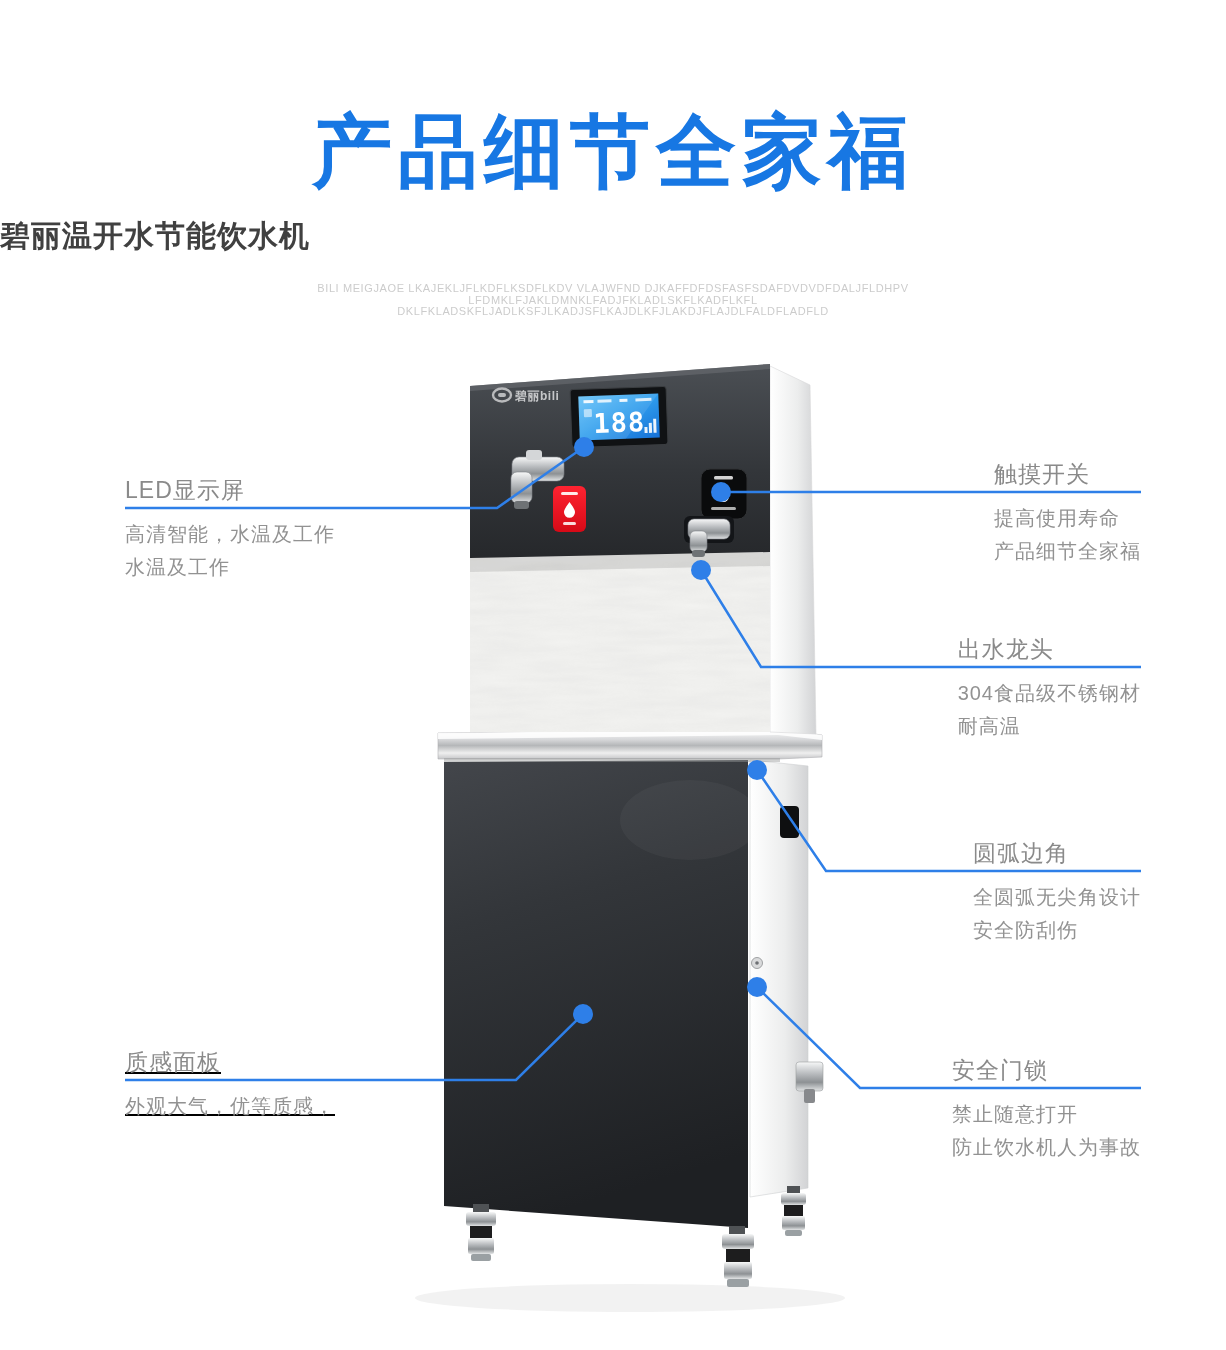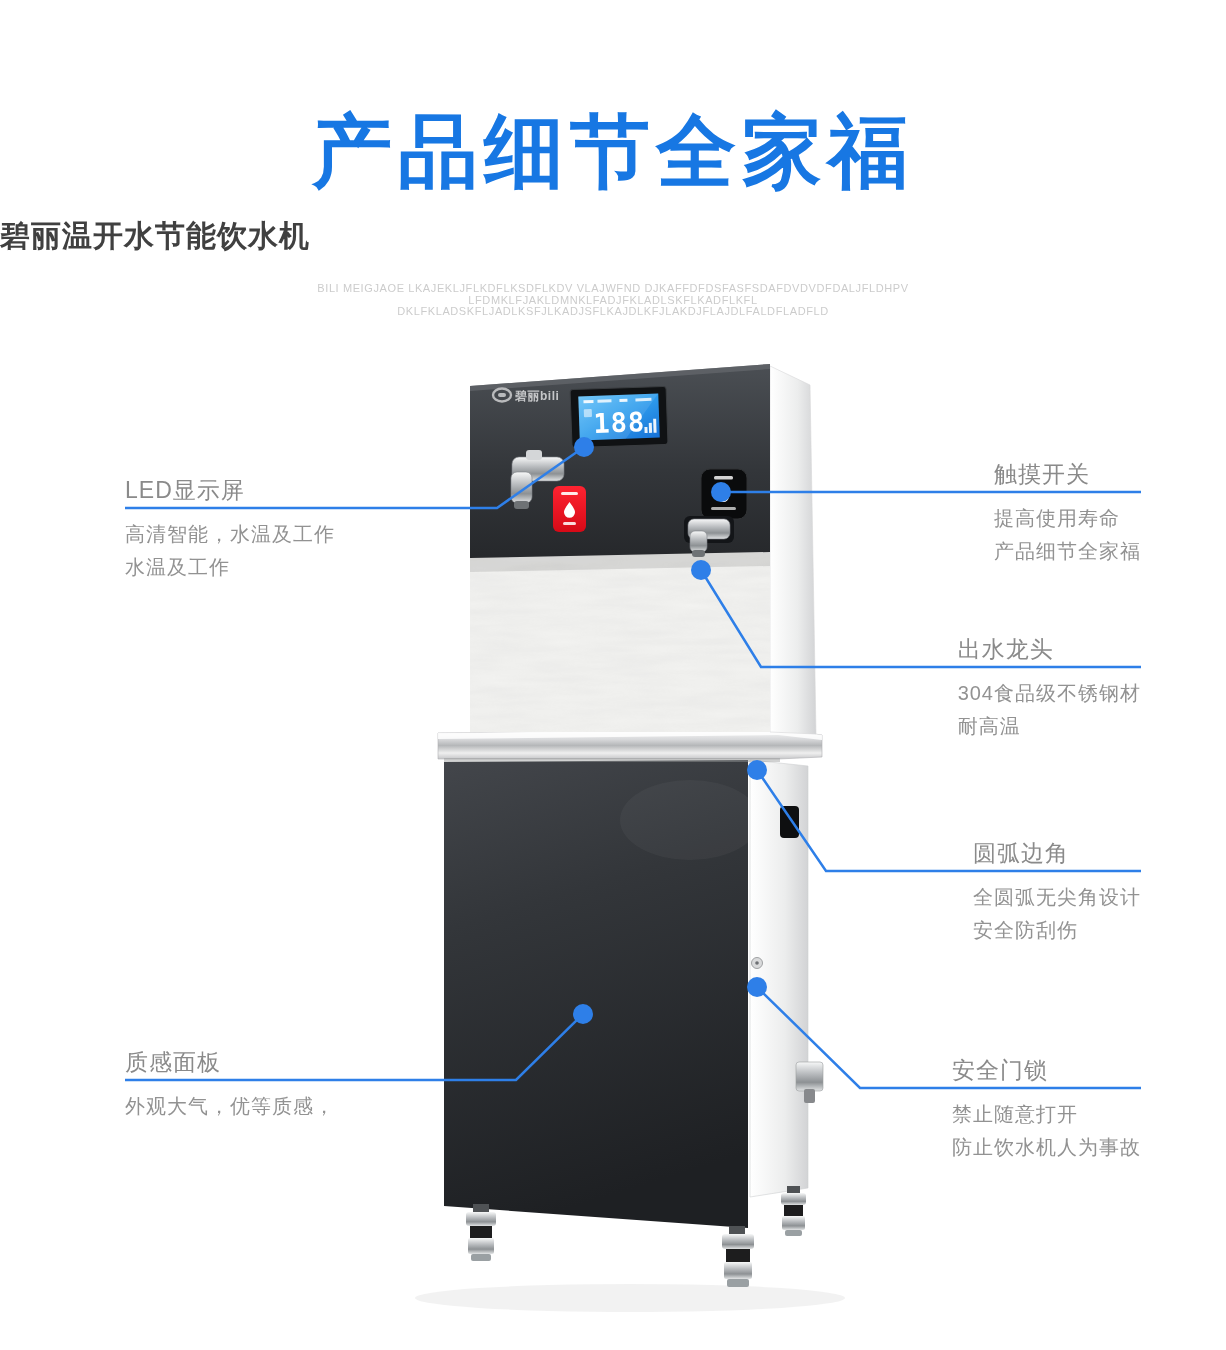--- a/index.html
+++ b/index.html
@@ -231,21 +231,21 @@
     <div class="c-desc first">304食品级不锈钢材</div>
     <div class="c-desc">耐高温</div>
   </div>
 
   <div class="callout right" style="right:85px; top:835px;">
     <div class="c-title">圆弧边角</div>
     <div class="c-desc first">全圆弧无尖角设计</div>
     <div class="c-desc">安全防刮伤</div>
   </div>
 
-  <div class="callout left" style="left:125px; top:1044px;">
+  <div class="callout left" style="left:125px; top:1044px;text-decoration:underline;">
     <div class="c-title">质感面板</div>
     <div class="c-desc first">外观大气，优等质感，</div>
   </div>
 
   <div class="callout right" style="right:85px; top:1052px;">
     <div class="c-title">安全门锁</div>
     <div class="c-desc first">禁止随意打开</div>
     <div class="c-desc">防止饮水机人为事故</div>
   </div>
 

